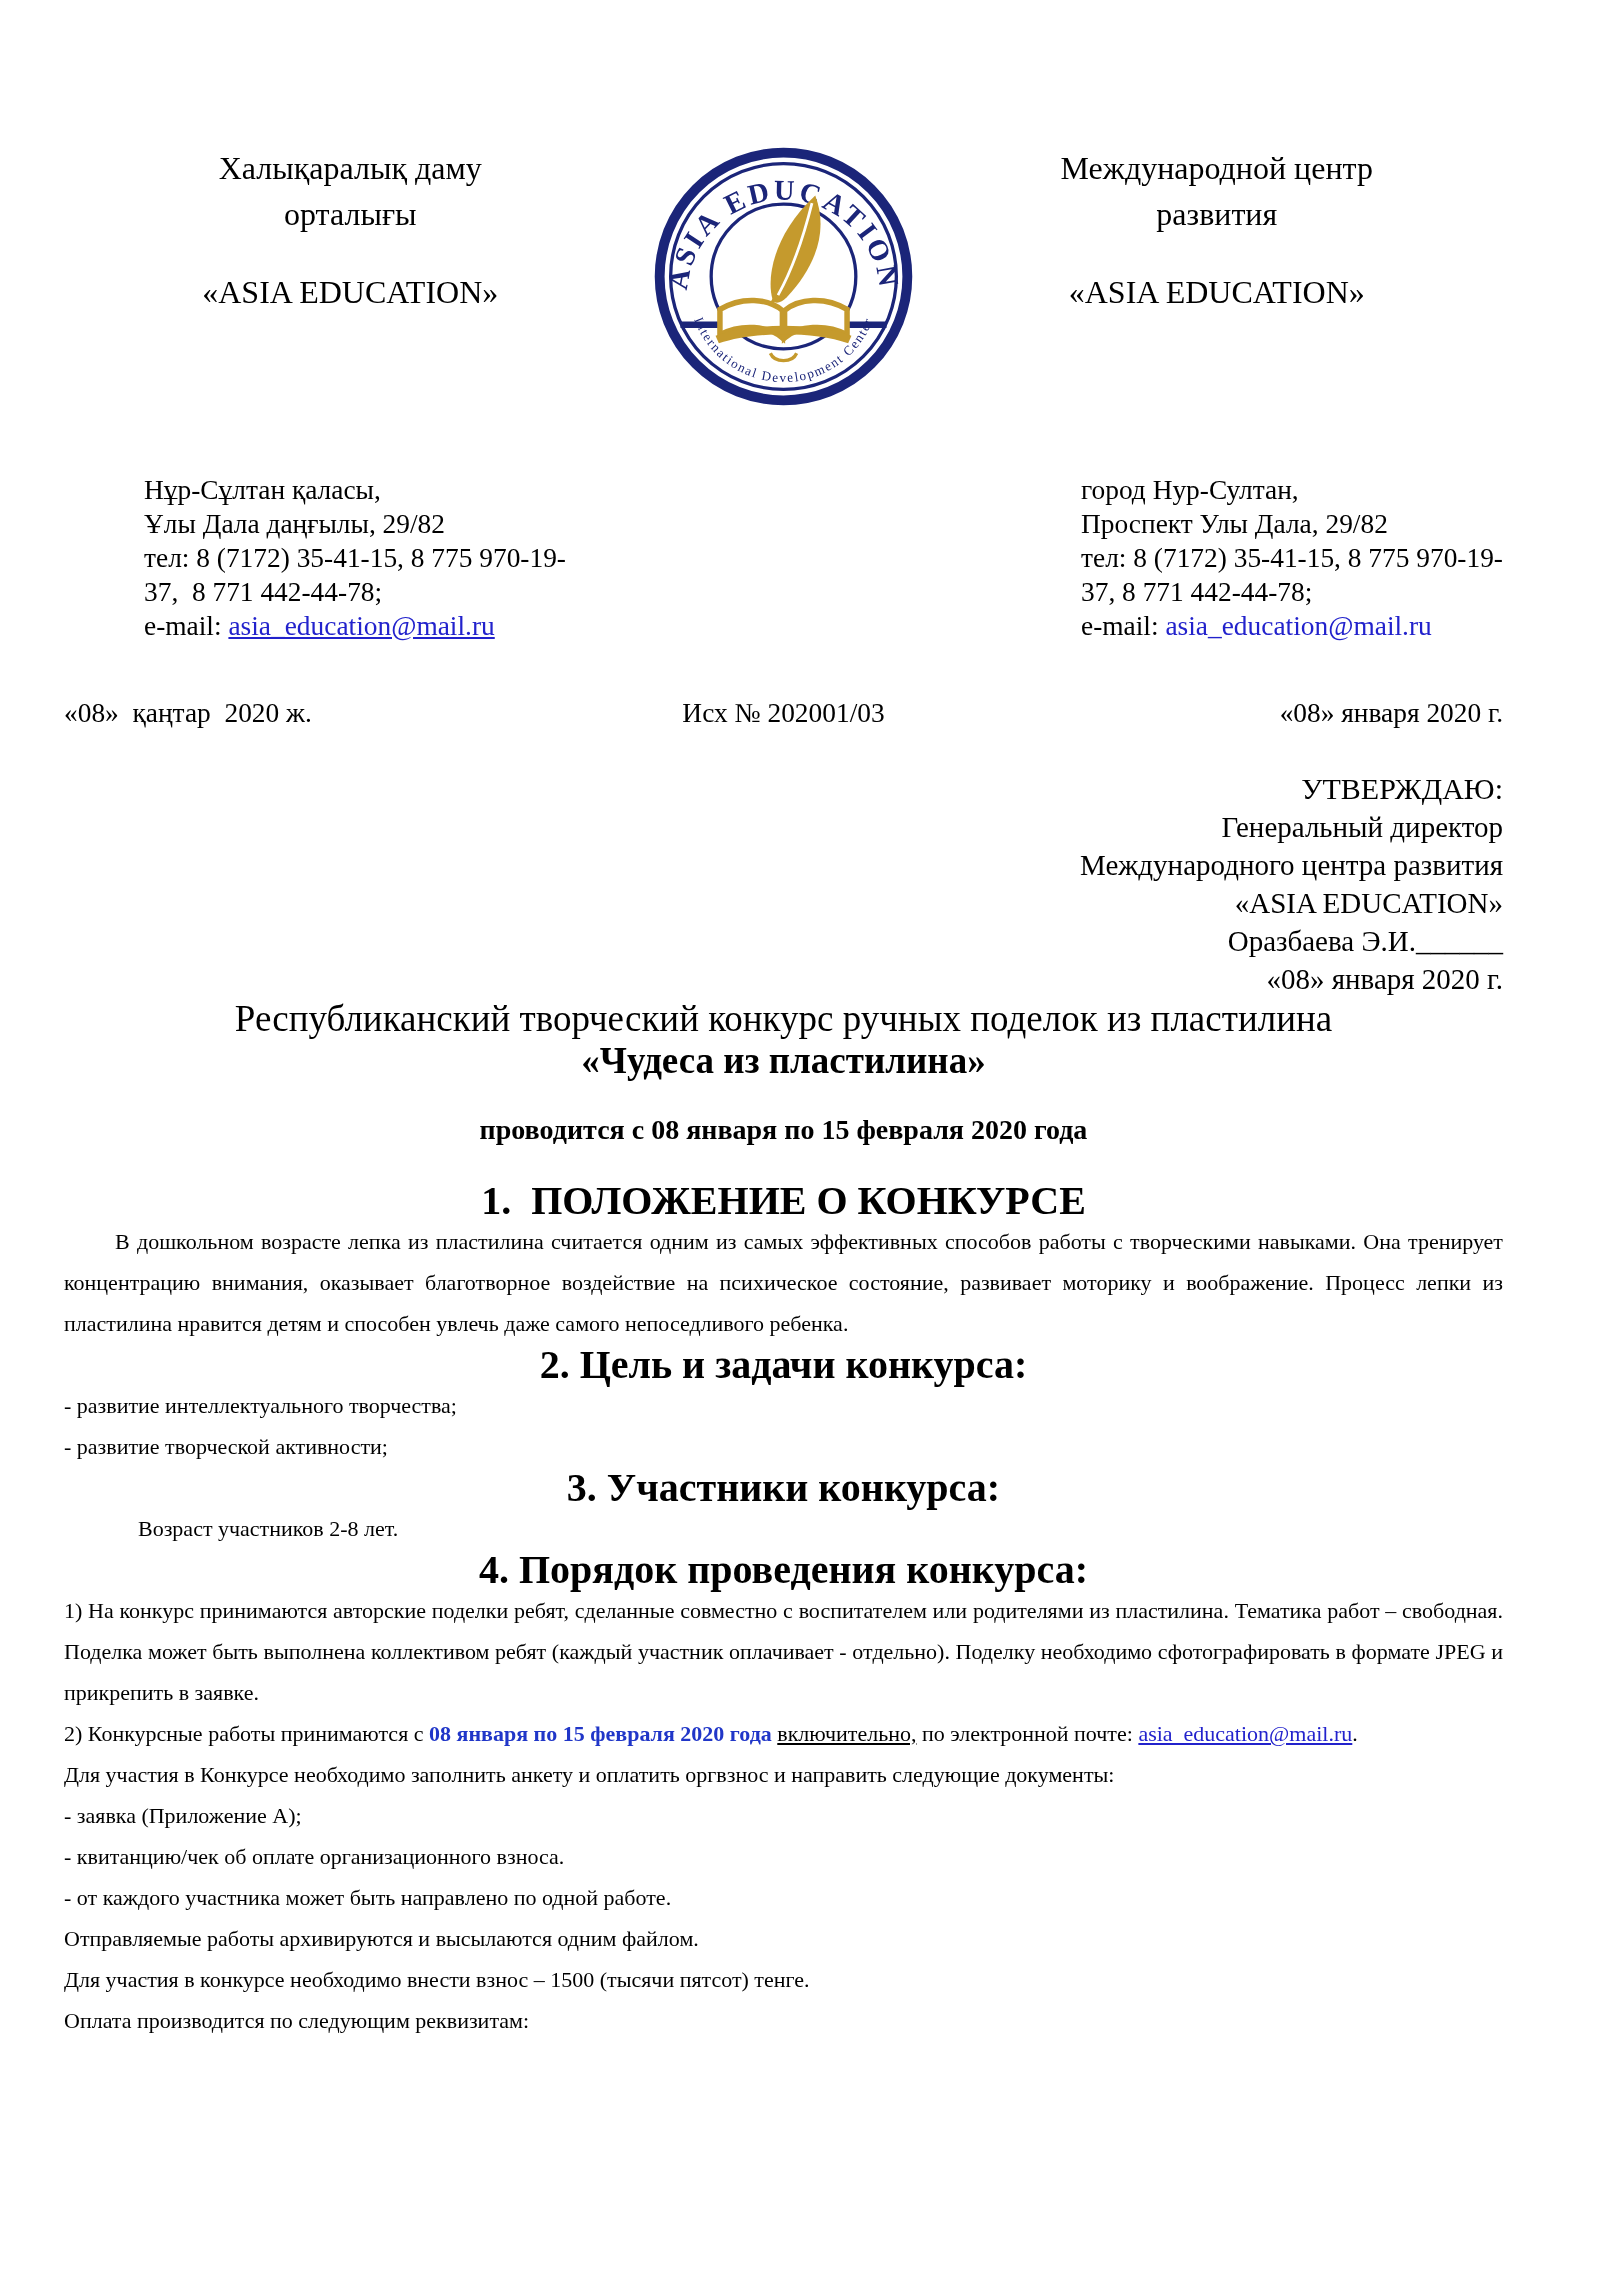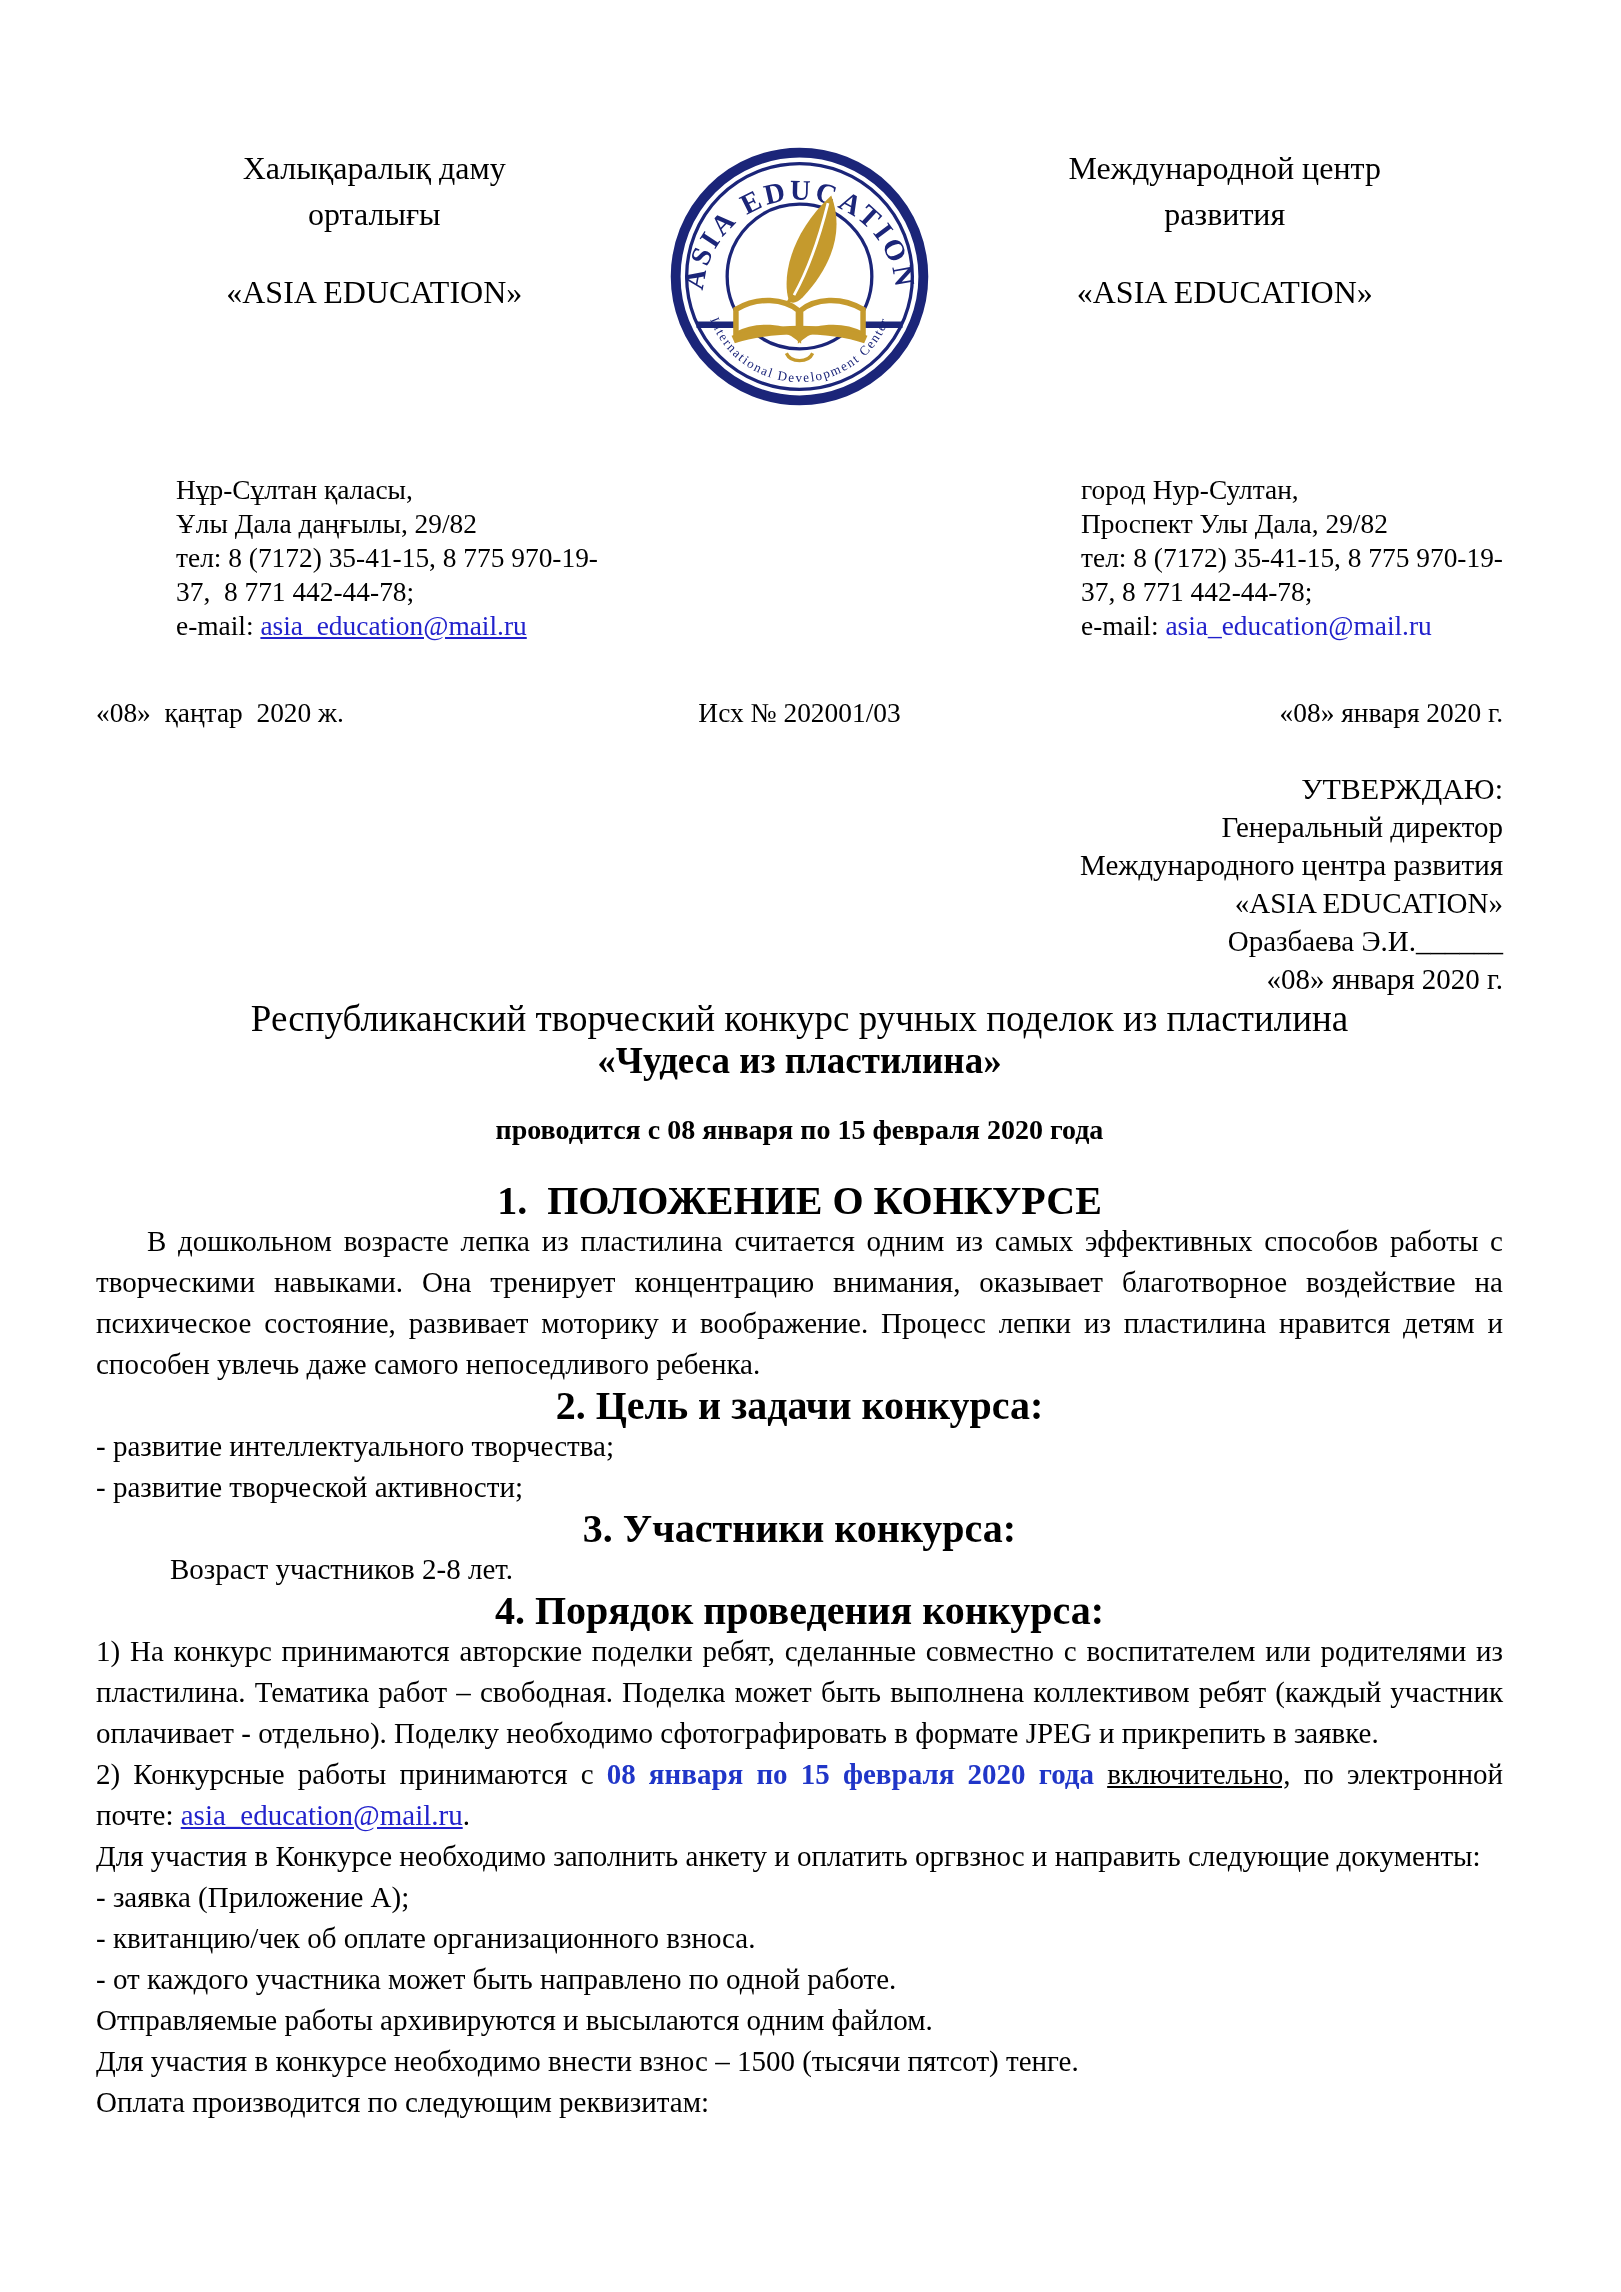--- a/index.html
+++ b/index.html
@@ -1,20 +1,20 @@
 <!DOCTYPE html>
 <html><head>
 <meta charset="utf-8">
 <style>
   html,body{margin:0;padding:0;background:#ffffff;}
   .page{
     position:relative;
     width:1621px;height:2293px;
     box-sizing:border-box;
-    padding:145px 118px 0 96px;
+    padding:145px 118px 0 64px;
     overflow:hidden;
     background:#ffffff;
     font-family:"Liberation Serif", serif;
     color:#000000;
   }
   
   .hdr{display:grid;grid-template-columns:1fr 294px 1fr;align-items:start;}
   .hdr-col{text-align:center;font-size:32px;line-height:46px;}
   .brand{margin-top:32px;}
   .logo-wrap{display:flex;justify-content:center;}
@@ -33,21 +33,21 @@
   
   .approval{margin-top:39px;text-align:right;font-size:29px;line-height:38px;}
   .approval .bold{font-weight:normal;font-size:30px;}
   
   .title-block{text-align:center;font-size:37px;line-height:42px;}
   .title-bold{font-weight:bold;}
   .date-range{margin-top:28px;text-align:center;font-size:28px;font-weight:bold;line-height:39px;}
   
   .sec-h{margin:0;text-align:center;font-weight:bold;font-size:40px;line-height:41px;}
   .sec-h.first{margin-top:31px;}
-  p.body{margin:0;font-size:29px;line-height:41px;}
+  p.body{margin:0;font-size:22px;line-height:41px;}
   .just{text-align:justify;}
   .indent{text-indent:51px;}
   .pad-left{padding-left:74px;}
   .blue-bold{color:#2036c8;font-weight:bold;}
   u{text-decoration:underline;}
 </style>
 </head>
 <body>
 
 <div class="page">

